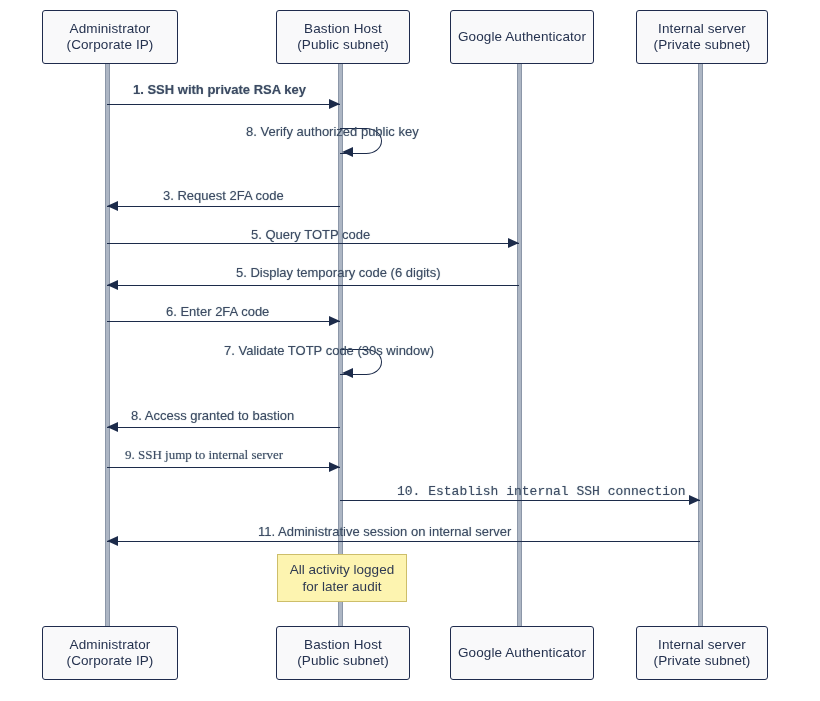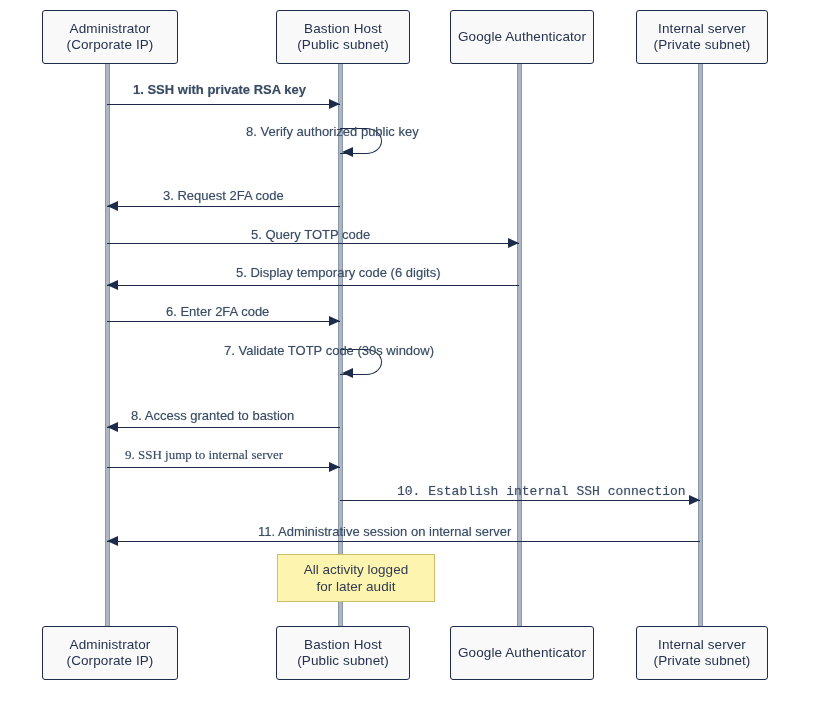--- a/index.html
+++ b/index.html
@@ -154,16 +154,16 @@
   <div id="footer-boxes">
       <div class="participant-box" style="left: 42px; top: 626px; width: 136px; height: 54px;">Administrator
 (Corporate IP)</div>
       <div class="participant-box" style="left: 276px; top: 626px; width: 134px; height: 54px;">Bastion Host
 (Public subnet)</div>
       <div class="participant-box" style="left: 450px; top: 626px; width: 144px; height: 54px;">Google Authenticator</div>
       <div class="participant-box" style="left: 636px; top: 626px; width: 132px; height: 54px;">Internal server
 (Private subnet)</div>
     </div>
   <div id="notes-layer">
-      <div class="note-box" style="left: 277px; top: 554px; width: 158px; height: 48px;">All activity logged
+      <div class="note-box" style="left: 277px; top: 554px; width: 130px; height: 48px;">All activity logged
 for later audit</div>
     </div>
 </div>
 
 </body></html>

